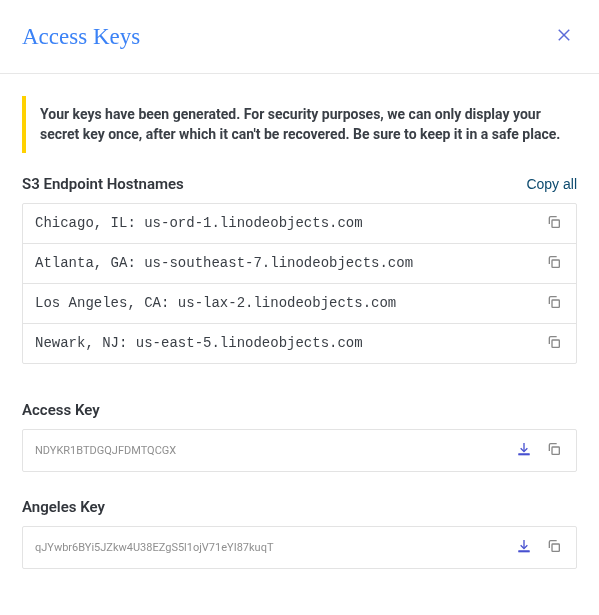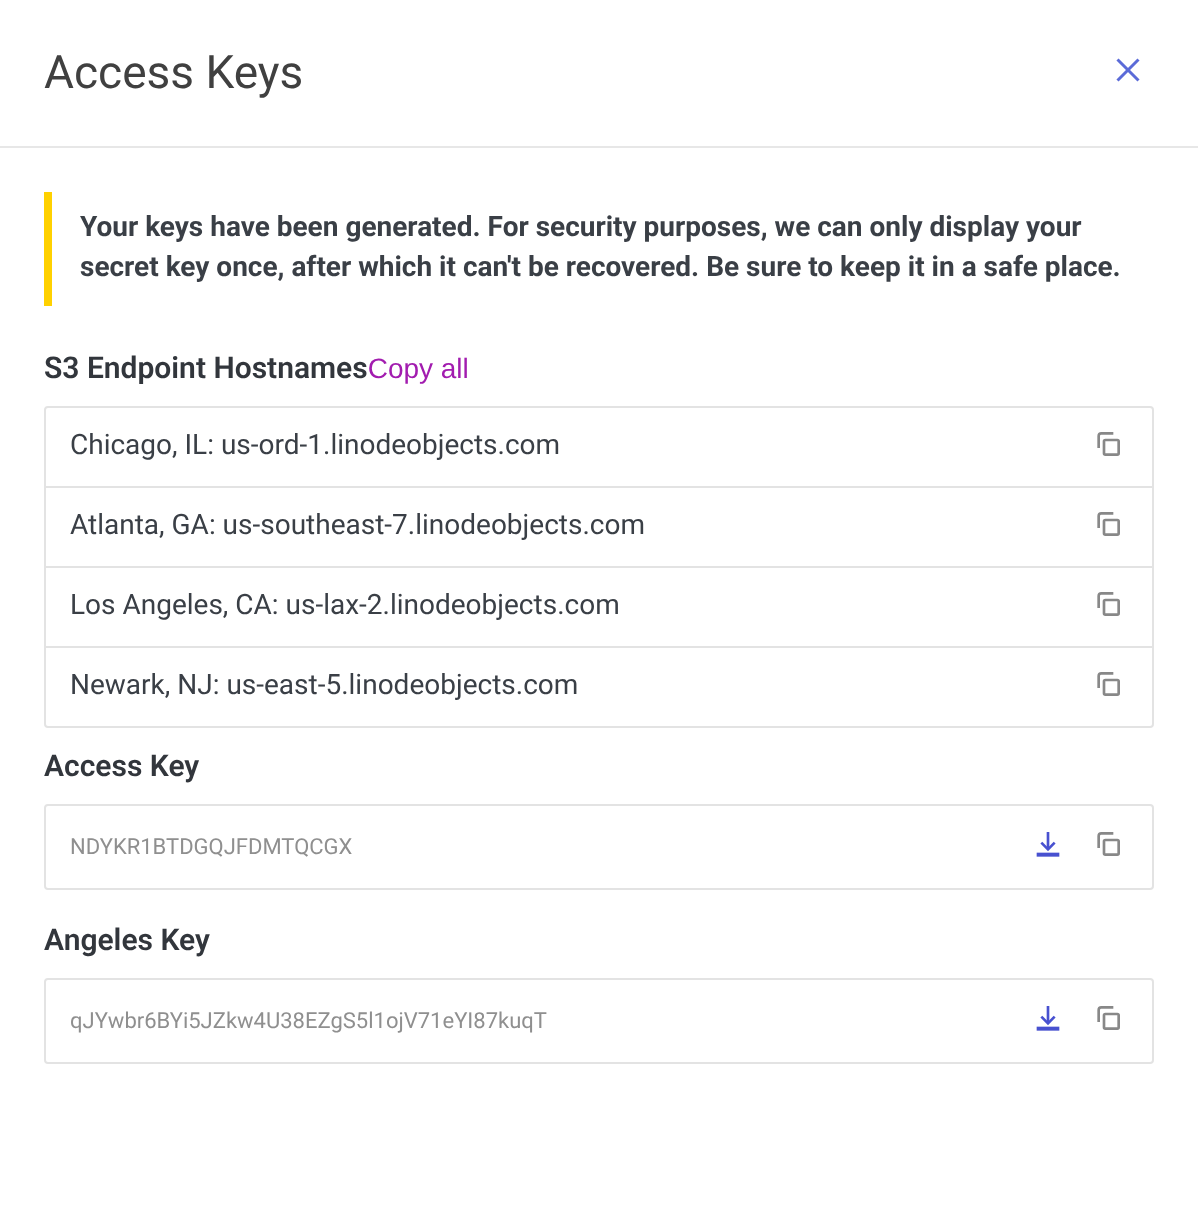--- a/index.html
+++ b/index.html
@@ -14,21 +14,22 @@
   .modal-header {
     display: flex;
     align-items: center;
     justify-content: space-between;
     padding: 22px 22px 22px 22px;
     border-bottom: 1px solid #e7e7e7;
   }
   .modal-title {
     font-size: 23px;
     font-weight: 400;
-    color: #404040;
+    color: #3b82f6;
+    font-family: Liberation Serif, serif;
   }
   .close-btn {
     background: none;
     border: none;
     cursor: pointer;
     padding: 4px;
     color: #5b6bd8;
     display: flex;
     align-items: center;
     justify-content: center;
@@ -41,40 +42,42 @@
     margin-bottom: 22px;
     font-weight: bold;
   }
   .warning-text {
     font-size: 14px;
     line-height: 1.45;
     color: #3a3f46;
   }
   .section-header {
     display: flex;
+    justify-content: space-between;
     align-items: baseline;
     margin-bottom: 10px;
   }
   .section-title {
     font-size: 15px;
     font-weight: 600;
     color: #32363c;
   }
   .copy-all {
     background: none;
     border: none;
-    color: #a21caf;
+    color: #0c4a6e;
     font-size: 14px;
     cursor: pointer;
     padding: 0;
   }
   .endpoint-list {
     border: 1px solid #e3e3e3;
     border-radius: 2px;
-    margin-bottom: 10px;
+    margin-bottom: 37px;
+    font-family: Liberation Mono, monospace;
   }
   .endpoint-row {
     display: flex;
     align-items: center;
     justify-content: space-between;
     padding: 8px 12px;
     border-bottom: 1px solid #e3e3e3;
   }
   .endpoint-row:last-child { border-bottom: none; }
   .endpoint-text {
@@ -85,21 +88,21 @@
     background: none;
     border: none;
     cursor: pointer;
     padding: 2px;
     color: #888;
     display: flex;
     align-items: center;
     margin-left: 10px;
   }
   .icon-btn svg { width: 16px; height: 16px; }
-  .key-section { margin-bottom: 16px; }
+  .key-section { margin-bottom: 26px; }
   .key-label {
     font-size: 15px;
     font-weight: 600;
     color: #32363c;
     margin-bottom: 10px;
   }
   .key-box {
     border: 1px solid #e3e3e3;
     border-radius: 2px;
     display: flex;

